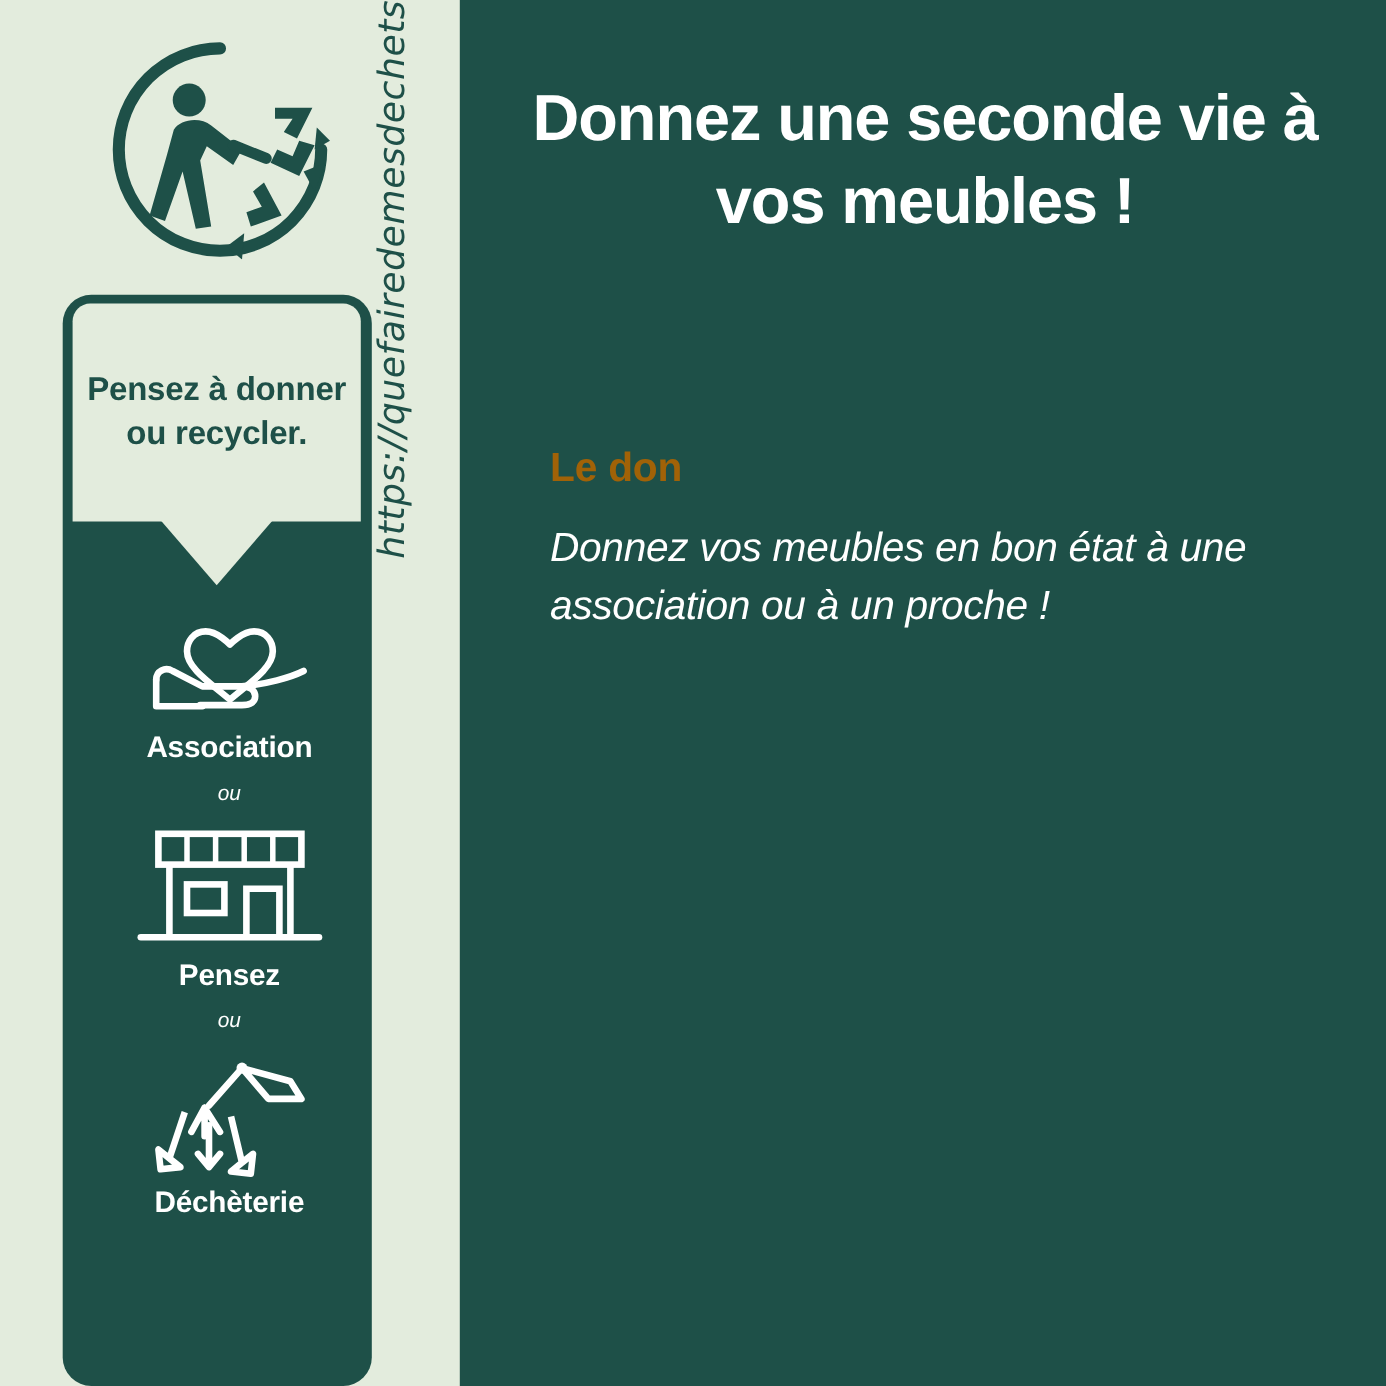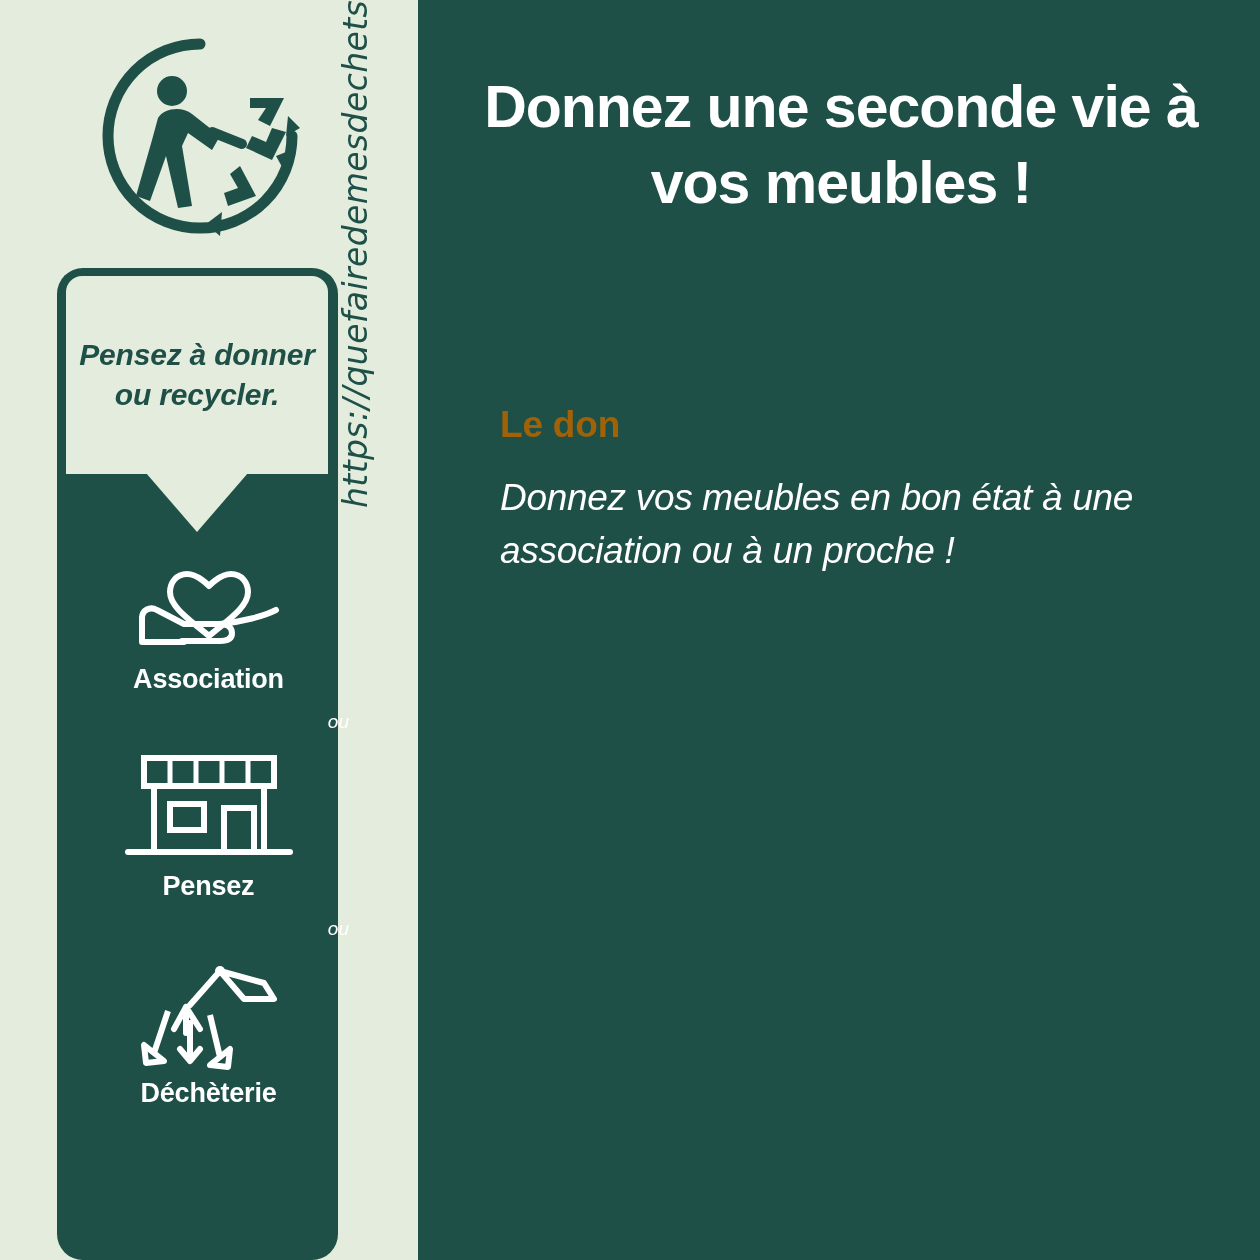--- a/index.html
+++ b/index.html
@@ -53,21 +53,20 @@
     position: absolute;
     left: 66px; top: 276px;
     width: 262px;
     height: 198px;
     background: #e3ecdd;
     border-radius: 16px 16px 0 0;
     box-sizing: border-box;
     display: flex;
     align-items: center;
     justify-content: flex-end;
-    font-style: italic;
   }
   .bubble-text {
     color: #1e5048;
     font-weight: bold;
     font-size: 30px;
     line-height: 1.32;
     text-align: center;
     letter-spacing: -0.2px;
   }
   .bubble-tip {
@@ -99,21 +98,20 @@
     font-size: 27px;
     font-weight: bold;
     letter-spacing: -0.2px;
     margin-top: 6px;
   }
   .step-sep {
     font-size: 19px;
     font-style: italic;
     margin: 16px 0 14px 0;
     color: #ffffff;
-    text-align: right;
   }
 
   
   .url-vertical {
     position: absolute;
     left: 336px;
     top: 508px;
     width: 620px;
     transform: rotate(-90deg);
     transform-origin: left top;

